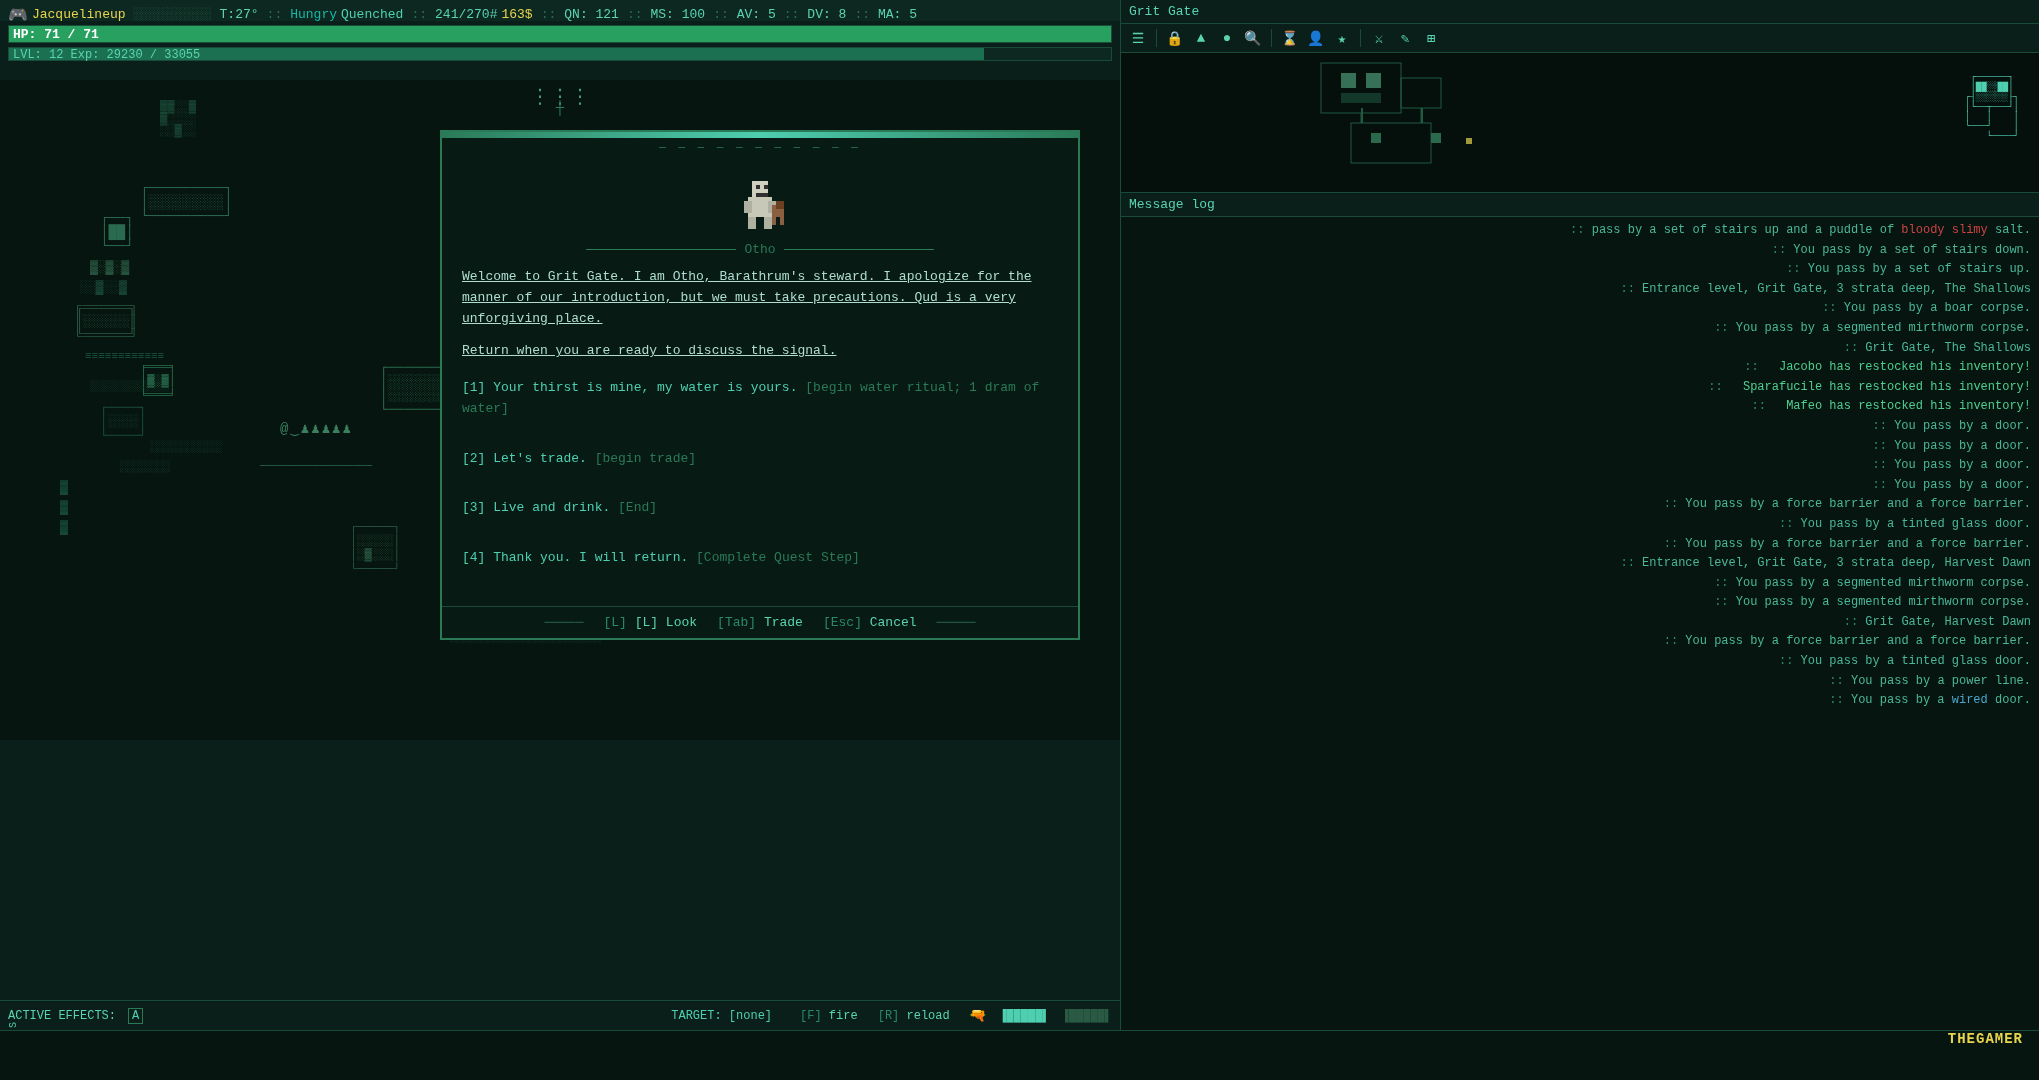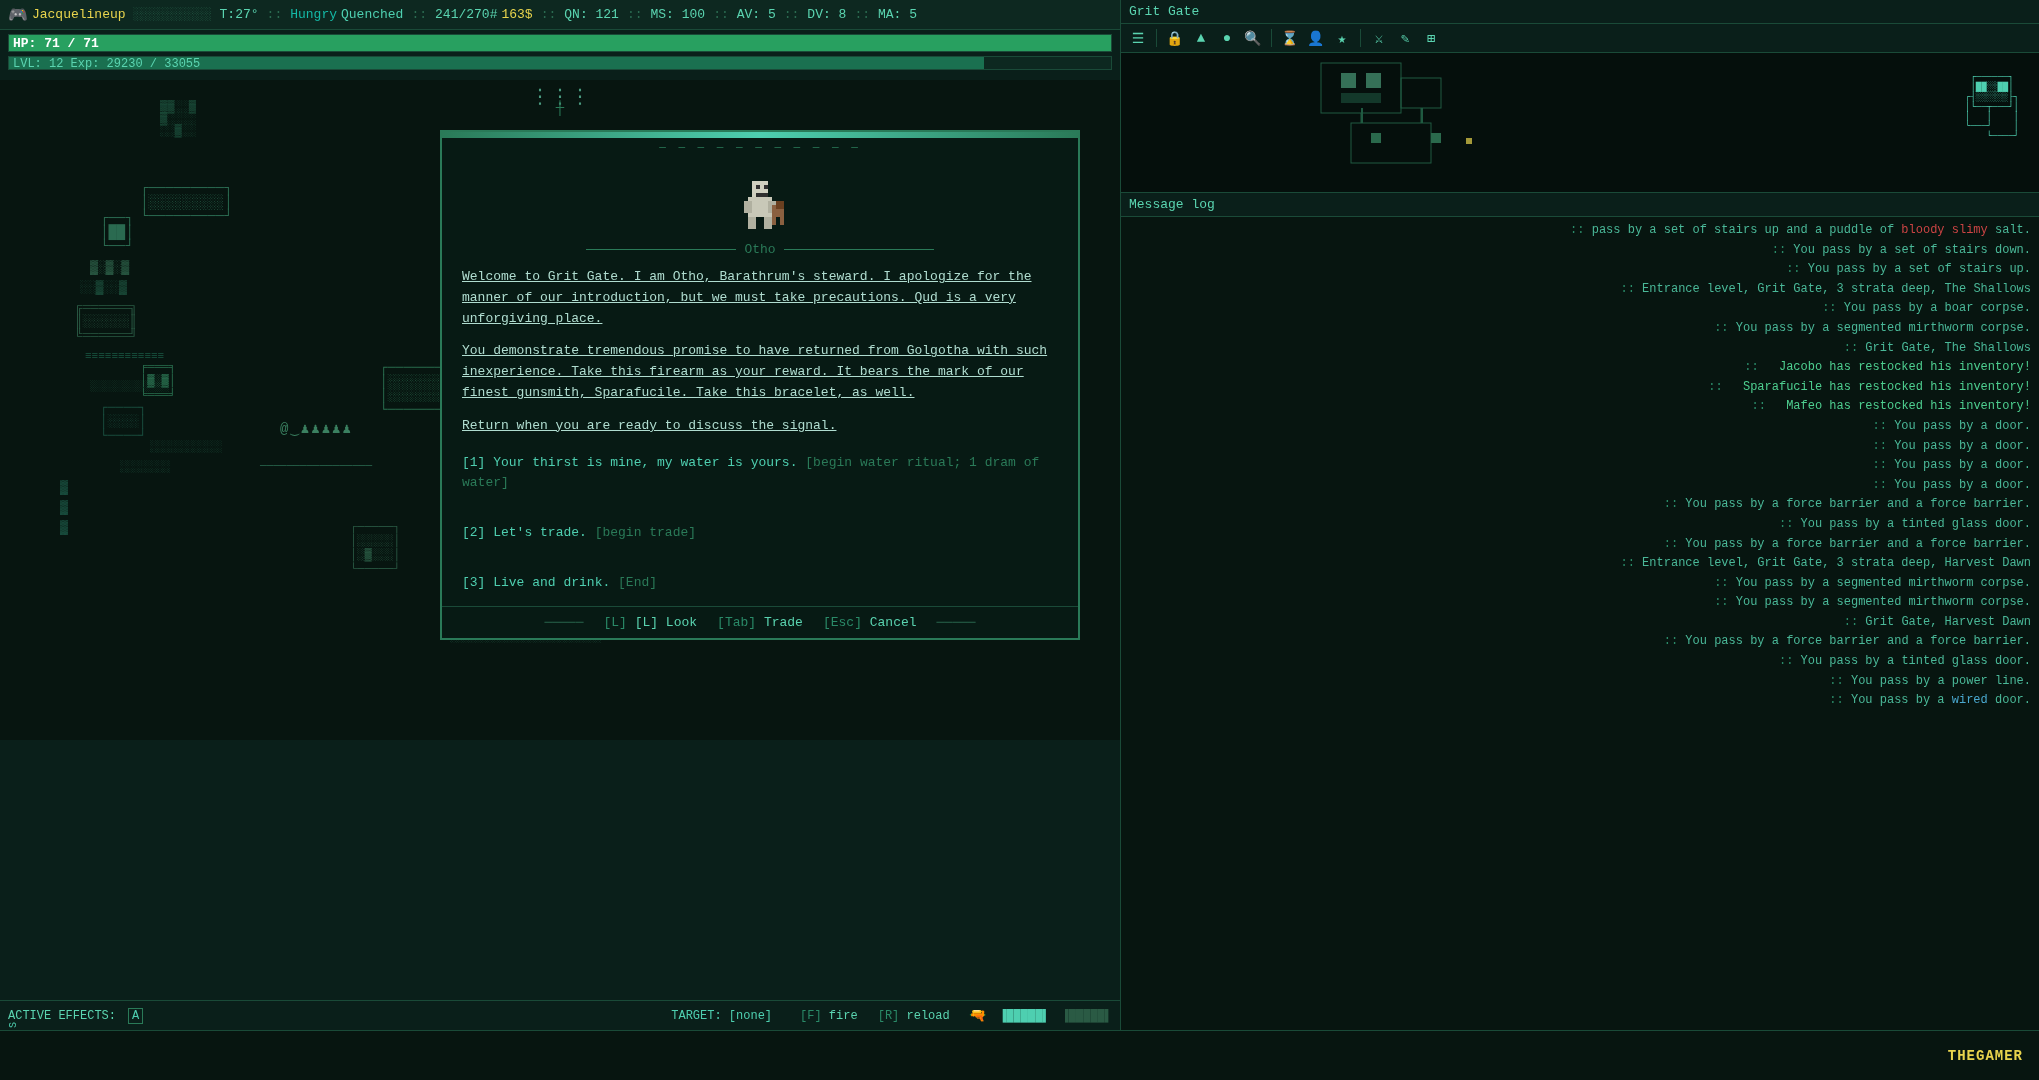--- a/index.html
+++ b/index.html
@@ -25,21 +25,21 @@
       font-size: 13px;
       color: #5ad4b0;
       gap: 4px;
     }
     #top-bar .separator { color: #2a6a50; margin: 0 4px; }
     #top-bar .date-loc { margin-left: auto; color: #5ad4b0; }
 
     
     #status-bars {
       position: absolute;
-      top: 30px; left: 0;
+      top: 21px; left: 0;
       width: 1120px;
       height: 50px;
       background: #0a1f1a;
       padding: 4px 8px;
     }
     #hp-bar-container {
       height: 18px;
       background: #0d2820;
       border: 1px solid #1a4a38;
       margin-bottom: 4px;
@@ -283,21 +283,20 @@
     
     #bottom-right {
       position: absolute;
       bottom: 0;
       right: 0;
       width: 920px;
       height: 50px;
       background: #071510;
       border-top: 1px solid #1a4a38;
       display: flex;
-      align-items: center;
       justify-content: flex-end;
       padding-right: 16px;
     }
     #thegamer-logo {
       font-size: 14px;
       color: #e8d44d;
       font-weight: bold;
       letter-spacing: 1px;
     }
     #fire-reload-section {
@@ -453,21 +452,20 @@
       </svg>
     </div>
   </div>
 
   <div id="dialogue-name-line">
     <span>Otho</span>
   </div>
 
   <div id="dialogue-body">
     <p>Welcome to Grit Gate. I am Otho, Barathrum's steward. I apologize for the manner of our introduction, but we must take precautions. Qud is a very unforgiving place.</p>
-    <p>You demonstrate tremendous promise to have returned from Golgotha with such inexperience. Take this firearm as your reward. It bears the mark of our finest gunsmith, Sparafucile. Take this bracelet, as well.</p>
     <p>Return when you are ready to discuss the signal.</p>
 
     
     <div class="dialogue-option">
       <span class="opt-num">[1] </span><span class="opt-text">Your thirst is mine, my water is yours. </span><span class="opt-action">[begin water ritual; 1 dram of water]</span>
     </div>
     <br>
     <div class="dialogue-option">
       <span class="opt-num">[2] </span><span class="opt-text">Let's trade. </span><span class="opt-action">[begin trade]</span>
     </div>

